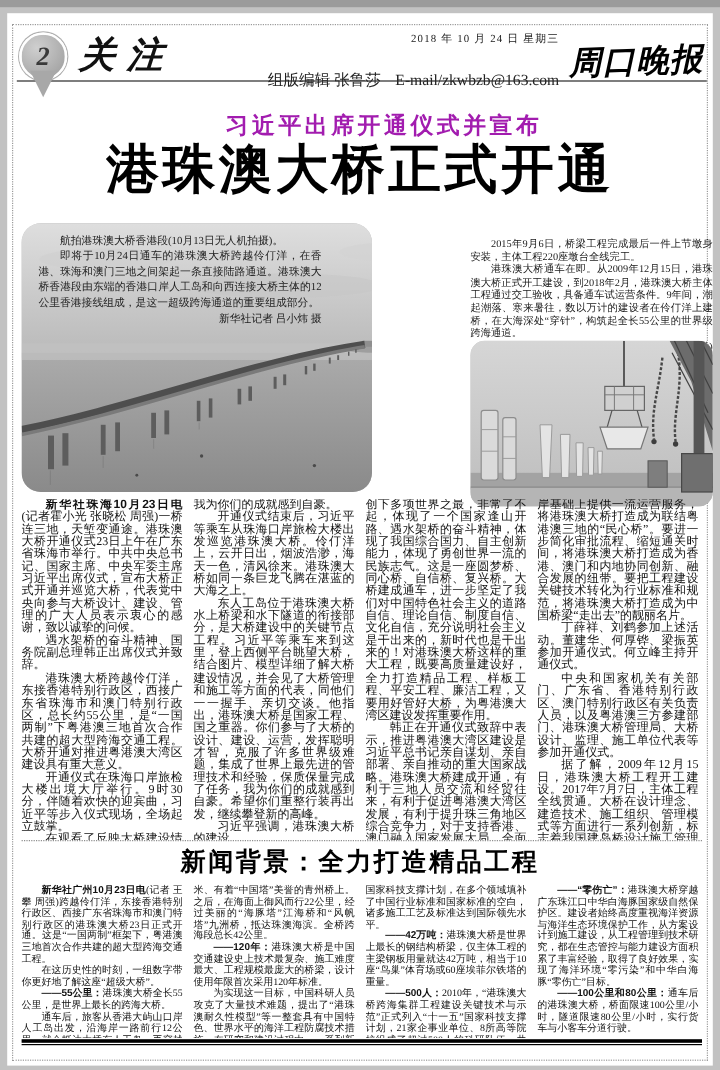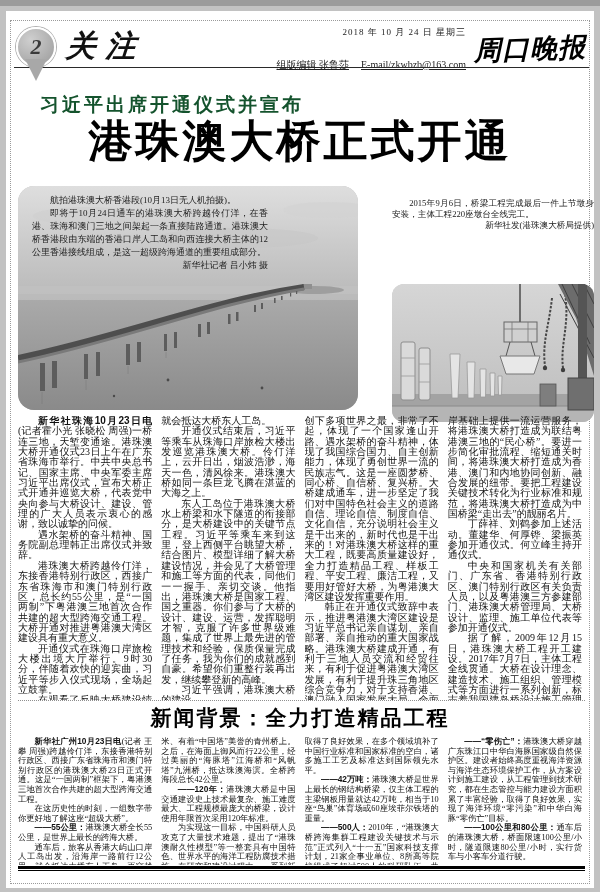--- a/index.html
+++ b/index.html
@@ -14,34 +14,34 @@
        background:radial-gradient(circle at 35% 30%,#cfcfcf,#9a9a9a);border:2px solid #fff;
        box-shadow:0 0 0 1px #b0b0b0;z-index:5;display:flex;align-items:center;justify-content:center;}
   .pin::after{content:"";position:absolute;left:50%;top:30px;transform:translateX(-50%);
        border-left:11px solid transparent;border-right:11px solid transparent;border-top:22px solid #a8a8a8;z-index:-1;}
   .pin-num{font-size:22px;font-weight:bold;font-style:italic;color:#3a3a3a;}
   .section-label{position:absolute;left:66px;top:26px;font-size:30px;font-weight:bold;font-style:italic;
        letter-spacing:10px;color:#111;transform:skewX(-4deg);}
   .head-right{position:absolute;right:14px;top:26px;display:grid;grid-template-columns:auto auto;column-gap:8px;align-items:center;}
   .head-right .hr-col{display:flex;flex-direction:column;align-items:flex-end;row-gap:19px;}
   .issue-date{font-size:9px;color:#222;letter-spacing:1px;}
-  .editor-email{font-size:10px;color:#222;white-space:nowrap;text-decoration:underline;}
+  .editor-email{font-size:13px;color:#222;white-space:nowrap;}
   .editor-email .em{margin-left:12px;}
   .masthead{font-size:27px;font-weight:bold;font-style:italic;letter-spacing:1px;color:#000;transform:rotate(-2deg);}
   .header-rule{position:absolute;left:14px;right:11px;top:67px;border-top:1px solid #2a2a2a;}
 
   
-  .kicker{position:absolute;left:0;right:0;top:92px;
-       font-family:"Liberation Sans","DejaVu Sans",sans-serif;font-size:19px;font-weight:bold;color:#14532d;letter-spacing:3px;padding-left:40px;}
+  .kicker{position:absolute;left:0;right:0;top:92px;text-align:center;
+       font-family:"Liberation Sans","DejaVu Sans",sans-serif;font-size:19px;font-weight:bold;color:#a21caf;letter-spacing:3px;padding-left:40px;}
   .main-title{position:absolute;left:0;right:0;top:112px;text-align:center;
        font-size:44px;font-weight:900;color:#000;letter-spacing:3px;}
 
   
   .photo-band{position:absolute;left:18px;top:186px;width:564px;height:224px;}
-  .photo-left{position:absolute;left:0;top:0;width:340px;height:224px;border-radius:16px;overflow:hidden;background:#bfbfbf;}
+  .photo-left{position:absolute;left:0;top:0;width:292px;height:224px;border-radius:16px;overflow:hidden;background:#bfbfbf;}
   .photo-left svg{display:block;}
   .caption-overlay{position:absolute;left:14px;top:8px;width:236px;font-size:9px;line-height:13px;color:#222;text-align:justify;}
   .caption-overlay p{margin:0;}
   .caption-overlay .ind{text-indent:2em;}
   .caption-overlay .credit{text-align:right;text-indent:0;}
   .right-news{position:absolute;left:362px;top:12px;width:202px;height:224px;margin-left:12px;}
   .right-news .txt{font-size:8.6px;line-height:10.6px;text-align:justify;color:#1a1a1a;}
   .right-news .txt p{margin:0;text-indent:2em;}
   .right-news .credit{font-size:8.6px;text-align:right;color:#1a1a1a;margin-top:1px;}
   .photo-right{position:absolute;left:0;top:86px;width:202px;height:138px;border-radius:12px;overflow:hidden;background:#c9c9c9;}
@@ -143,20 +143,21 @@
       <div class="caption-overlay">
         <p class="ind">航拍港珠澳大桥香港段(10月13日无人机拍摄)。</p>
         <p class="ind">即将于10月24日通车的港珠澳大桥跨越伶仃洋，在香港、珠海和澳门三地之间架起一条直接陆路通道。港珠澳大桥香港段由东端的香港口岸人工岛和向西连接大桥主体的12公里香港接线组成，是这一超级跨海通道的重要组成部分。</p>
         <p class="credit">新华社记者 吕小炜 摄</p>
       </div>
     </div>
 
     <div class="right-news">
       <div class="txt">
         <p>2015年9月6日，桥梁工程完成最后一件上节墩身安装，主体工程220座墩台全线完工。</p>
+        <p>港珠澳大桥通车在即。从2009年12月15日，港珠澳大桥正式开工建设，到2018年2月，港珠澳大桥主体工程通过交工验收，具备通车试运营条件。9年间，潮起潮落、寒来暑往，数以万计的建设者在伶仃洋上建桥，在大海深处“穿针”，构筑起全长55公里的世界级跨海通道。</p>
       </div>
       <div class="credit">新华社发(港珠澳大桥局提供)</div>
       <div class="photo-right">
         <svg width="202" height="138" viewBox="0 0 202 138">
           <defs>
             <linearGradient id="sky2" x1="0" y1="0" x2="0" y2="1">
               <stop offset="0" stop-color="#d6d6d6"></stop>
                 <stop offset="1" stop-color="#bdbdbd"></stop>
             </linearGradient>
           </defs>
@@ -210,21 +211,21 @@
 
   <div class="article">
     <div class="col">
       <p><b class="lead">新华社珠海10月23日电</b><span>(记者霍小光 张晓松 周强)一桥连三地，天堑变通途。港珠澳大桥开通仪式23日上午在广东省珠海市举行。中共中央总书记、国家主席、中央军委主席习近平出席仪式，宣布大桥正式开通并巡览大桥，代表党中央向参与大桥设计、建设、管理的广大人员表示衷心的感谢，致以诚挚的问候。</span></p>
       <p>遇水架桥的奋斗精神、国务院副总理韩正出席仪式并致辞。</p>
       <p>港珠澳大桥跨越伶仃洋，东接香港特别行政区，西接广东省珠海市和澳门特别行政区，总长约55公里，是“一国两制”下粤港澳三地首次合作共建的超大型跨海交通工程。大桥开通对推进粤港澳大湾区建设具有重大意义。</p>
       <p>开通仪式在珠海口岸旅检大楼出境大厅举行。9时30分，伴随着欢快的迎宾曲，习近平等步入仪式现场，全场起立鼓掌。</p>
       <p>在观看了反映大桥建设情况视频后，中共中央政治局委员、广东省委书记李希，香港特别行政区行政长官林郑月娥，澳门特别行政区行政长</p>
     </div>
     <div class="col">
-      <p class="cont">就会抵达大桥东人工岛。</p>
+      <p class="cont">我为你们的成就感到自豪。</p>
       <p>开通仪式结束后，习近平等乘车从珠海口岸旅检大楼出发巡览港珠澳大桥。伶仃洋上，云开日出，烟波浩渺，海天一色，清风徐来。港珠澳大桥如同一条巨龙飞腾在湛蓝的大海之上。</p>
       <p>东人工岛位于港珠澳大桥水上桥梁和水下隧道的衔接部分，是大桥建设中的关键节点工程。习近平等乘车来到这里，登上西侧平台眺望大桥，结合图片、模型详细了解大桥建设情况，并会见了大桥管理和施工等方面的代表，同他们一一握手、亲切交谈。他指出，港珠澳大桥是国家工程、国之重器。你们参与了大桥的设计、建设、运营，发挥聪明才智，克服了许多世界级难题，集成了世界上最先进的管理技术和经验，保质保量完成了任务，我为你们的成就感到自豪。希望你们重整行装再出发，继续攀登新的高峰。</p>
       <p>习近平强调，港珠澳大桥的建设</p>
     </div>
     <div class="col">
       <p class="cont">创下多项世界之最，非常了不起，体现了一个国家逢山开路、遇水架桥的奋斗精神，体现了我国综合国力、自主创新能力，体现了勇创世界一流的民族志气。这是一座圆梦桥、同心桥、自信桥、复兴桥。大桥建成通车，进一步坚定了我们对中国特色社会主义的道路自信、理论自信、制度自信、文化自信，充分说明社会主义是干出来的，新时代也是干出来的！对港珠澳大桥这样的重大工程，既要高质量建设好，全力打造精品工程、样板工程、平安工程、廉洁工程，又要用好管好大桥，为粤港澳大湾区建设发挥重要作用。</p>
       <p>韩正在开通仪式致辞中表示，推进粤港澳大湾区建设是习近平总书记亲自谋划、亲自部署、亲自推动的重大国家战略。港珠澳大桥建成开通，有利于三地人员交流和经贸往来，有利于促进粤港澳大湾区发展，有利于提升珠三角地区综合竞争力，对于支持香港、澳门融入国家发展大局，全面推进内地、香港、澳门互利合作具有重大意义。要坚持以人民为中心的发展思想，在一流桥梁、一流口</p>
     </div>
     <div class="col">
       <p class="cont">岸基础上提供一流运营服务，将港珠澳大桥打造成为联结粤港澳三地的“民心桥”。要进一步简化审批流程、缩短通关时间，将港珠澳大桥打造成为香港、澳门和内地协同创新、融合发展的纽带。要把工程建设关键技术转化为行业标准和规范，将港珠澳大桥打造成为中国桥梁“走出去”的靓丽名片。</p>
@@ -242,21 +243,21 @@
       <p>在这历史性的时刻，一组数字带你更好地了解这座“超级大桥”。</p>
       <p><b class="lead">——55公里：</b><span>港珠澳大桥全长55公里，是世界上最长的跨海大桥。</span></p>
       <p>通车后，旅客从香港大屿山口岸人工岛出发，沿海岸一路前行12公里，就会抵达大桥东人工岛，再穿越6.7公里海底隧道，即可上升到距离海面达50</p>
     </div>
     <div class="col">
       <p class="cont">米、有着“中国塔”美誉的青州桥上。之后，在海面上御风而行22公里，经过美丽的“海豚塔”江海桥和“风帆塔”九洲桥，抵达珠澳海滨。全桥跨海段总长42公里。</p>
       <p><b class="lead">——120年：</b><span>港珠澳大桥是中国交通建设史上技术最复杂、施工难度最大、工程规模最庞大的桥梁，设计使用年限首次采用120年标准。</span></p>
       <p>为实现这一目标，中国科研人员攻克了大量技术难题，提出了“港珠澳耐久性模型”等一整套具有中国特色、世界水平的海洋工程防腐技术措施。在研究和建设过程中，一系列新材料、</p>
     </div>
     <div class="col">
-      <p class="cont">取得了良好效果，在多个领域填补了中国行业标准和国家标准的空白，诸多施工工艺及标准达到国际领先水平。</p>
+      <p class="cont">国家科技支撑计划，在多个领域填补了中国行业标准和国家标准的空白，诸多施工工艺及标准达到国际领先水平。</p>
       <p><b class="lead">——42万吨：</b><span>港珠澳大桥是世界上最长的钢结构桥梁，仅主体工程的主梁钢板用量就达42万吨，相当于10座“鸟巢”体育场或60座埃菲尔铁塔的重量。</span></p>
       <p><b class="lead">——500人：</b><span>2010年，“港珠澳大桥跨海集群工程建设关键技术与示范”正式列入“十一五”国家科技支撑计划，21家企事业单位、8所高等院校组成了超过500人的科研队伍，共完成项目创新工法31项，创新软件13项，创新装</span></p>
     </div>
     <div class="col">
       <p><b class="lead">——“零伤亡”：</b><span>港珠澳大桥穿越广东珠江口中华白海豚国家级自然保护区。建设者始终高度重视海洋资源与海洋生态环境保护工作，从方案设计到施工建设，从工程管理到技术研究，都在生态管控与能力建设方面积累了丰富经验，取得了良好效果，实现了海洋环境“零污染”和中华白海豚“零伤亡”目标。</span></p>
       <p><b class="lead">——100公里和80公里：</b><span>通车后的港珠澳大桥，桥面限速100公里/小时，隧道限速80公里/小时，实行货车与小客车分道行驶。</span></p>
     </div>
   </div>
 
   <div class="thick-rule"></div>

